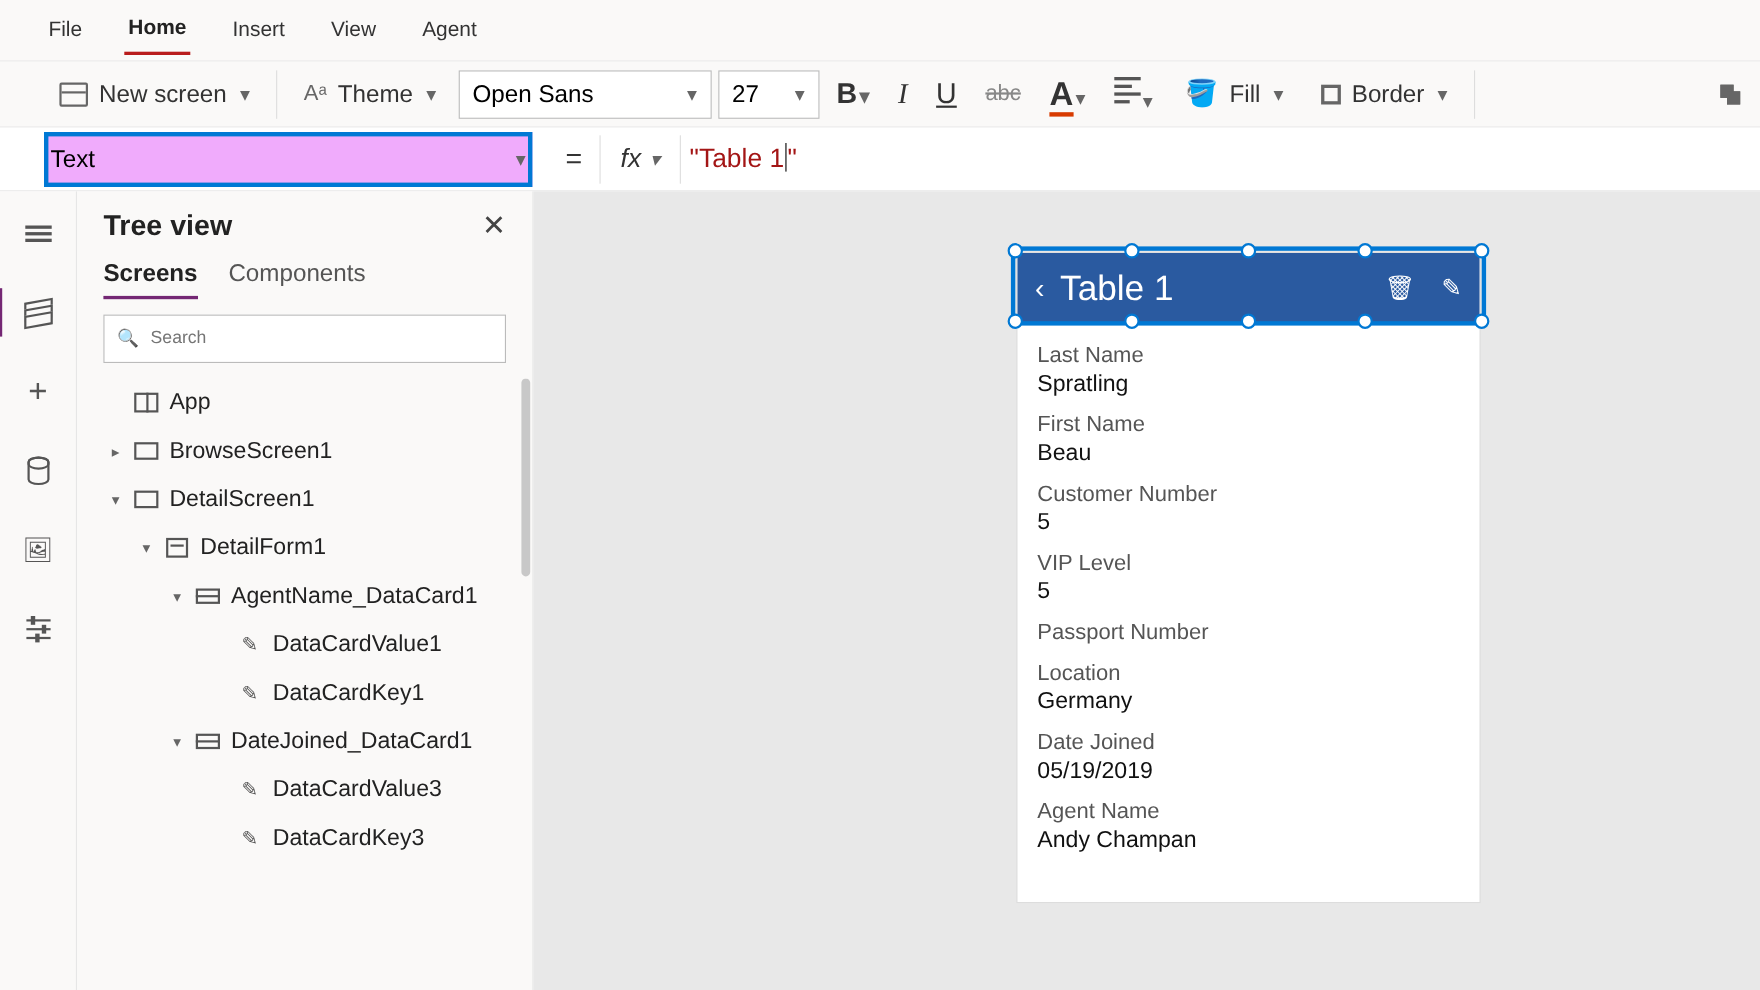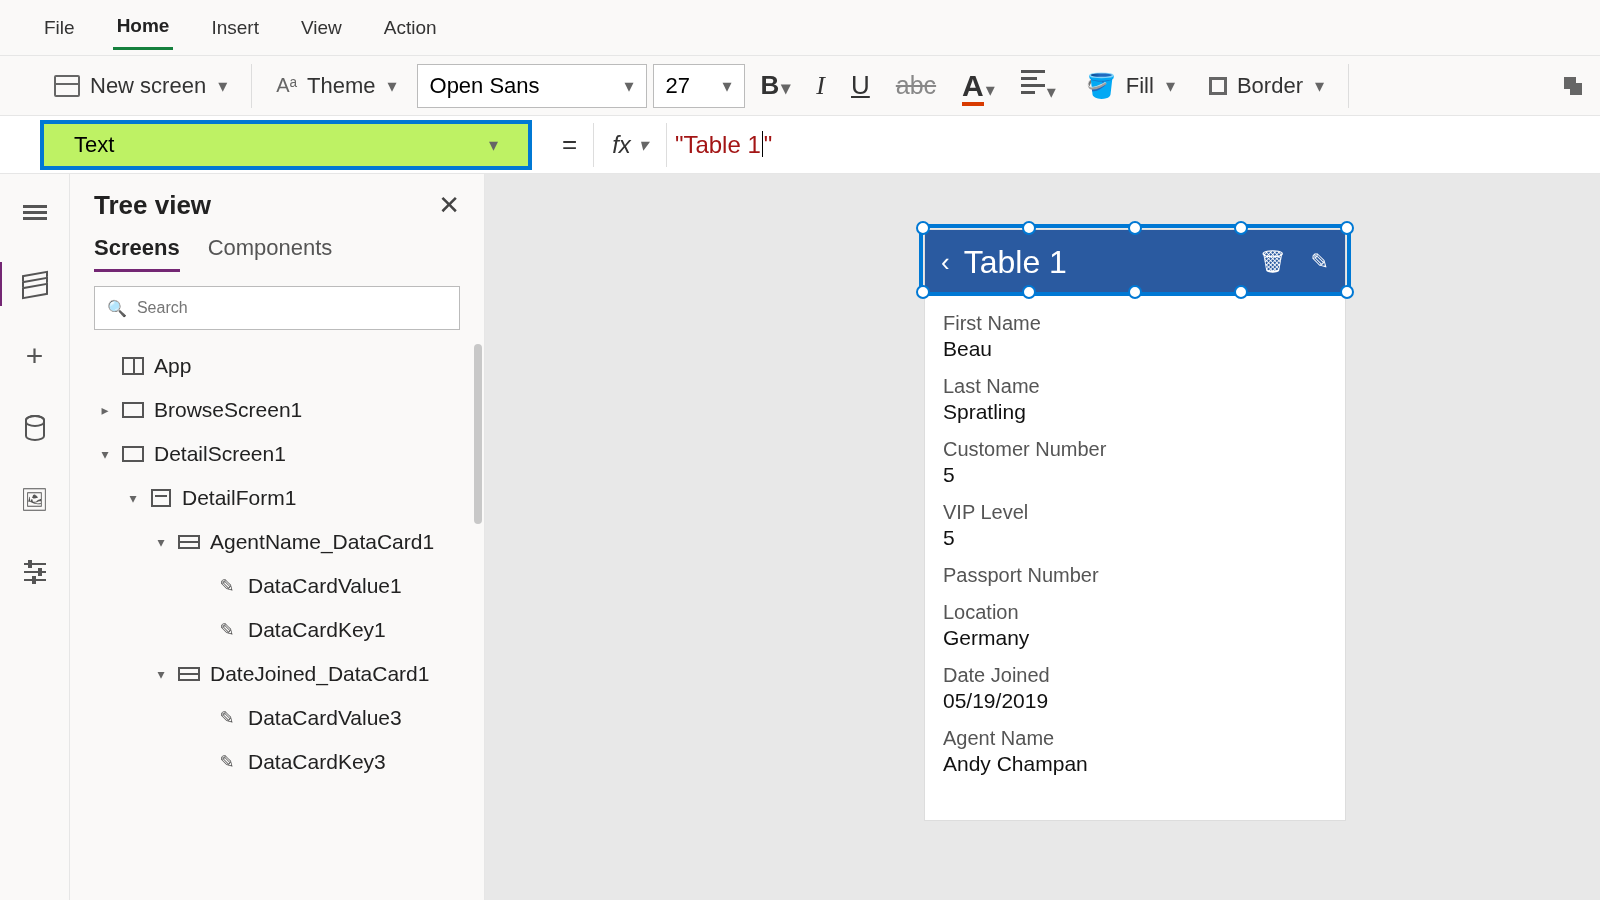--- a/index.html
+++ b/index.html
@@ -1,56 +1,56 @@
 <!DOCTYPE html>
 <html><head>
 <meta charset="utf-8">
 <style>
   * { box-sizing: border-box; margin: 0; padding: 0; font-family: "Segoe UI", Arial, sans-serif; }
   body { background: #fff; width: 1600px; height: 900px; overflow: hidden; }
 
   
   .menubar { display: flex; align-items: center; height: 56px; padding: 0 40px; gap: 34px; border-bottom: 1px solid #e6e6e6; background:#faf9f8;}
   .menubar .item { font-size: 19px; color: #333; cursor: pointer; padding: 10px 4px; }
-  .menubar .item.active { font-weight: 600; border-bottom: 3px solid #15803d; color:#222; }
+  .menubar .item.active { font-weight: 600; border-bottom: 3px solid #b91c1c; color:#222; }
 
   
   .ribbon { display: flex; align-items: center; height: 60px; border-bottom: 1px solid #e6e6e6; background:#faf9f8; padding:0 8px 0 40px; gap: 6px; }
   .rbtn { display: flex; align-items: center; gap: 10px; font-size: 22px; color:#333; padding: 6px 14px; cursor:pointer; }
   .rdiv { width:1px; height:44px; background:#ddd; margin:0 4px;}
   .iconbox { width:26px; height:22px; border:2px solid #666; border-radius:2px; position:relative;}
   .iconbox::after{content:"";position:absolute;left:0;right:0;top:6px;border-top:2px solid #666;}
   .chev { font-size:18px;color:#666;margin-left:2px;}
   .theme-icon { font-size:20px;color:#666;}
   .font-select { display:flex;align-items:center;justify-content:space-between;width:230px;height:44px;border:1px solid #bbb;background:#fff;padding:0 12px;font-size:22px;}
   .size-select { display:flex;align-items:center;justify-content:space-between;width:92px;height:44px;border:1px solid #bbb;background:#fff;padding:0 12px;font-size:22px;}
   .fmt { font-size:26px;color:#333;padding:4px 10px;cursor:pointer;}
   .bold{font-weight:700;}
   .italic{font-style:italic;font-family:serif;}
   .underline{text-decoration:underline;}
-  .strike{text-decoration:line-through;color:#888;font-size:25px;}
+  .strike{text-decoration:line-through;color:#888;font-size:20px;}
   .font-a{font-size:30px;font-weight:600;}
   .aline{display:inline-block;width:24px;}
   .aline span{display:block;height:3px;background:#555;margin:4px 0;}
   .aline span:nth-child(1){width:24px;}
   .aline span:nth-child(2){width:16px;}
   .aline span:nth-child(3){width:24px;}
   .aline span:nth-child(4){width:14px;}
   .paint{font-size:24px;}
   .border-icon{display:inline-block;width:18px;height:18px;border:3px solid #666;}
   .grip{display:inline-block;width:18px;height:18px;position:relative;}
   .grip::before,.grip::after{content:"";position:absolute;background:#666;}
   .grip::before{width:8px;height:8px;left:0;top:0;border:2px solid #666;}
   .grip::after{width:8px;height:8px;right:0;bottom:0;border:2px solid #666;}
   .ext{margin-left:auto;padding-right:10px;}
 
   
   .formula-row { display:flex;align-items:center;height:58px;border-bottom:1px solid #e6e6e6;background:#fff;}
   .formula-row .spacer{width:40px;}
-  .prop-dd { display:flex;align-items:center;justify-content:space-between;width:492px;height:50px;border:4px solid #0078d4;background:#bef264;padding:0 30px;font-size:22px;margin-right:14px;}
+  .prop-dd { display:flex;align-items:center;justify-content:space-between;width:444px;height:50px;border:4px solid #0078d4;background:#f0abfc;padding:0 2px;font-size:22px;margin-right:14px;}
   .eq{font-size:26px;color:#333;margin:0 16px;}
   .fdiv{width:1px;height:44px;background:#ddd;}
   .fx{display:flex;align-items:center;gap:6px;font-size:24px;font-style:italic;color:#333;padding:0 18px;}
   .formula{flex:1;font-family:Consolas,monospace;font-size:24px;color:#a31515;padding-left:8px;position:relative;}
   .cursor{display:inline-block;width:1px;height:26px;background:#000;vertical-align:-4px;margin:0 1px;}
 
   
   .main { display:flex; height: calc(900px - 56px - 60px - 58px); }
 
   
@@ -130,21 +130,21 @@
   .selbox .h.b3{left:75%;bottom:-7px;margin-left:-7px;}
 </style>
 </head>
 <body>
 
 <div class="menubar">
   <div class="item">File</div>
   <div class="item active">Home</div>
   <div class="item">Insert</div>
   <div class="item">View</div>
-  <div class="item">Action</div>
+  <div class="item">Agent</div>
 </div>
 
 <div class="ribbon">
   <div class="rbtn">
     <span class="iconbox"></span>
     <span>New screen</span>
     <span class="chev">▾</span>
   </div>
   <div class="rdiv"></div>
   <div class="rbtn">
@@ -313,26 +313,26 @@
   <div class="canvas">
     <div class="phone">
       <div class="titlebar">
         <span class="back">‹</span>
         <span class="ttl">Table 1</span>
         <span class="act">🗑</span>
         <span class="act">✎</span>
       </div>
       <div class="fields" id="fields-container">
           <div class="fld">
+            <div class="flabel">Last Name</div>
+            <div class="fval">Spratling</div>
+          </div>
+          <div class="fld">
             <div class="flabel">First Name</div>
             <div class="fval">Beau</div>
-          </div>
-          <div class="fld">
-            <div class="flabel">Last Name</div>
-            <div class="fval">Spratling</div>
           </div>
           <div class="fld">
             <div class="flabel">Customer Number</div>
             <div class="fval">5</div>
           </div>
           <div class="fld">
             <div class="flabel">VIP Level</div>
             <div class="fval">5</div>
           </div>
           <div class="fld">

